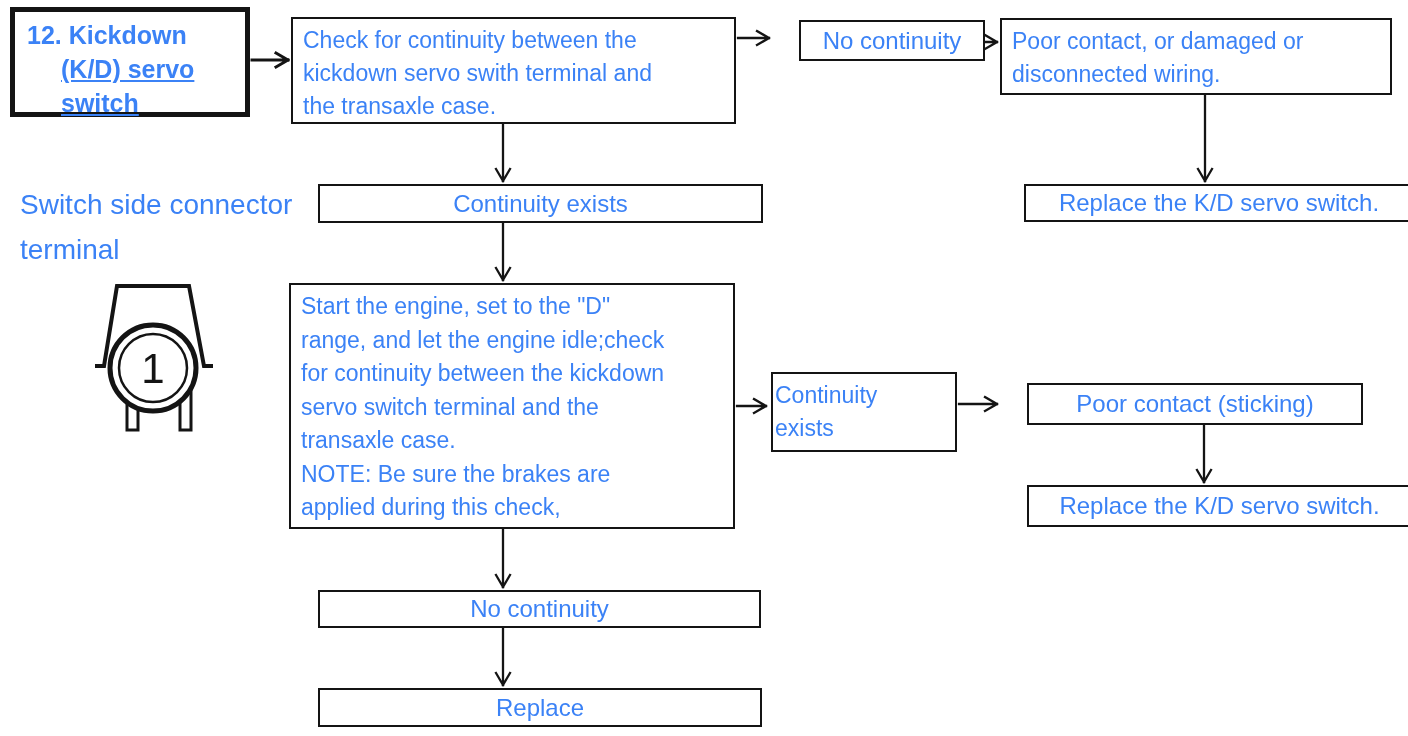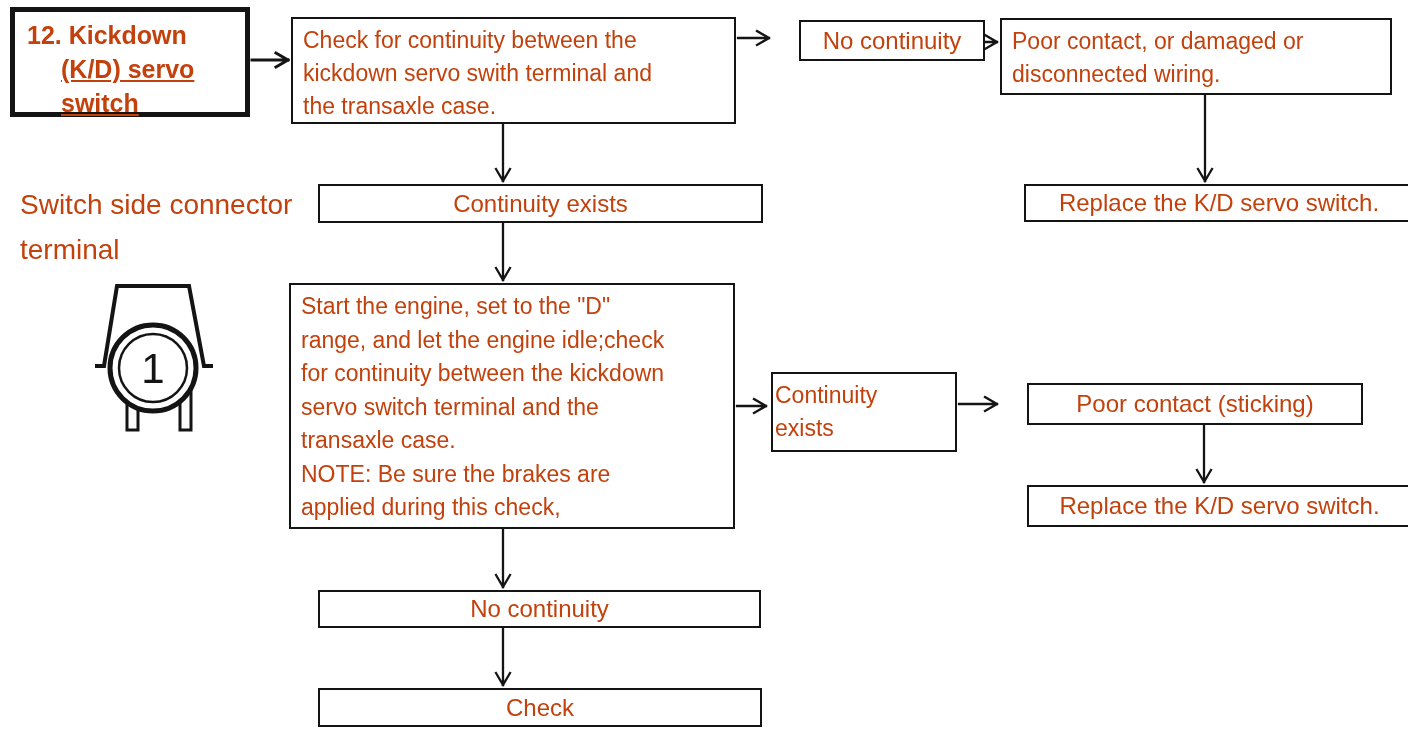--- a/index.html
+++ b/index.html
@@ -2,21 +2,21 @@
 <html><head>
 <meta charset="utf-8">
 <style>
   html, body { margin: 0; padding: 0; background: #ffffff; }
   .canvas {
     position: relative;
     width: 1408px;
     height: 736px;
     background: #ffffff;
     font-family: "Liberation Sans", sans-serif;
-    color: #c2410c;
+    color: #3b82f6;
     overflow: hidden;
   }
   .overlay {
     position: absolute;
     left: 0; top: 0;
     width: 1408px; height: 736px;
     pointer-events: none;
     z-index: 1;
   }
   .flow-box {
@@ -123,15 +123,15 @@
 
   <div class="flow-box ml" style="left:771px; top:372px; width:186px; height:80px; padding-left:2px;">Continuity
 exists</div>
 
   <div class="flow-box center" style="left:1000px; top:383px; width:336px; height:42px;text-align:right;">Poor contact (sticking)</div>
 
   <div class="flow-box center" style="left:1000px; top:485px; width:385px; height:42px;">Replace the K/D servo switch.</div>
 
   <div class="flow-box center" style="left:291px; top:590px; width:443px; height:38px;">No continuity</div>
 
-  <div class="flow-box center" style="left:291px; top:688px; width:444px; height:39px;">Check</div>
+  <div class="flow-box center" style="left:291px; top:688px; width:444px; height:39px;">Replace</div>
 
 </div>
 
 </body></html>

